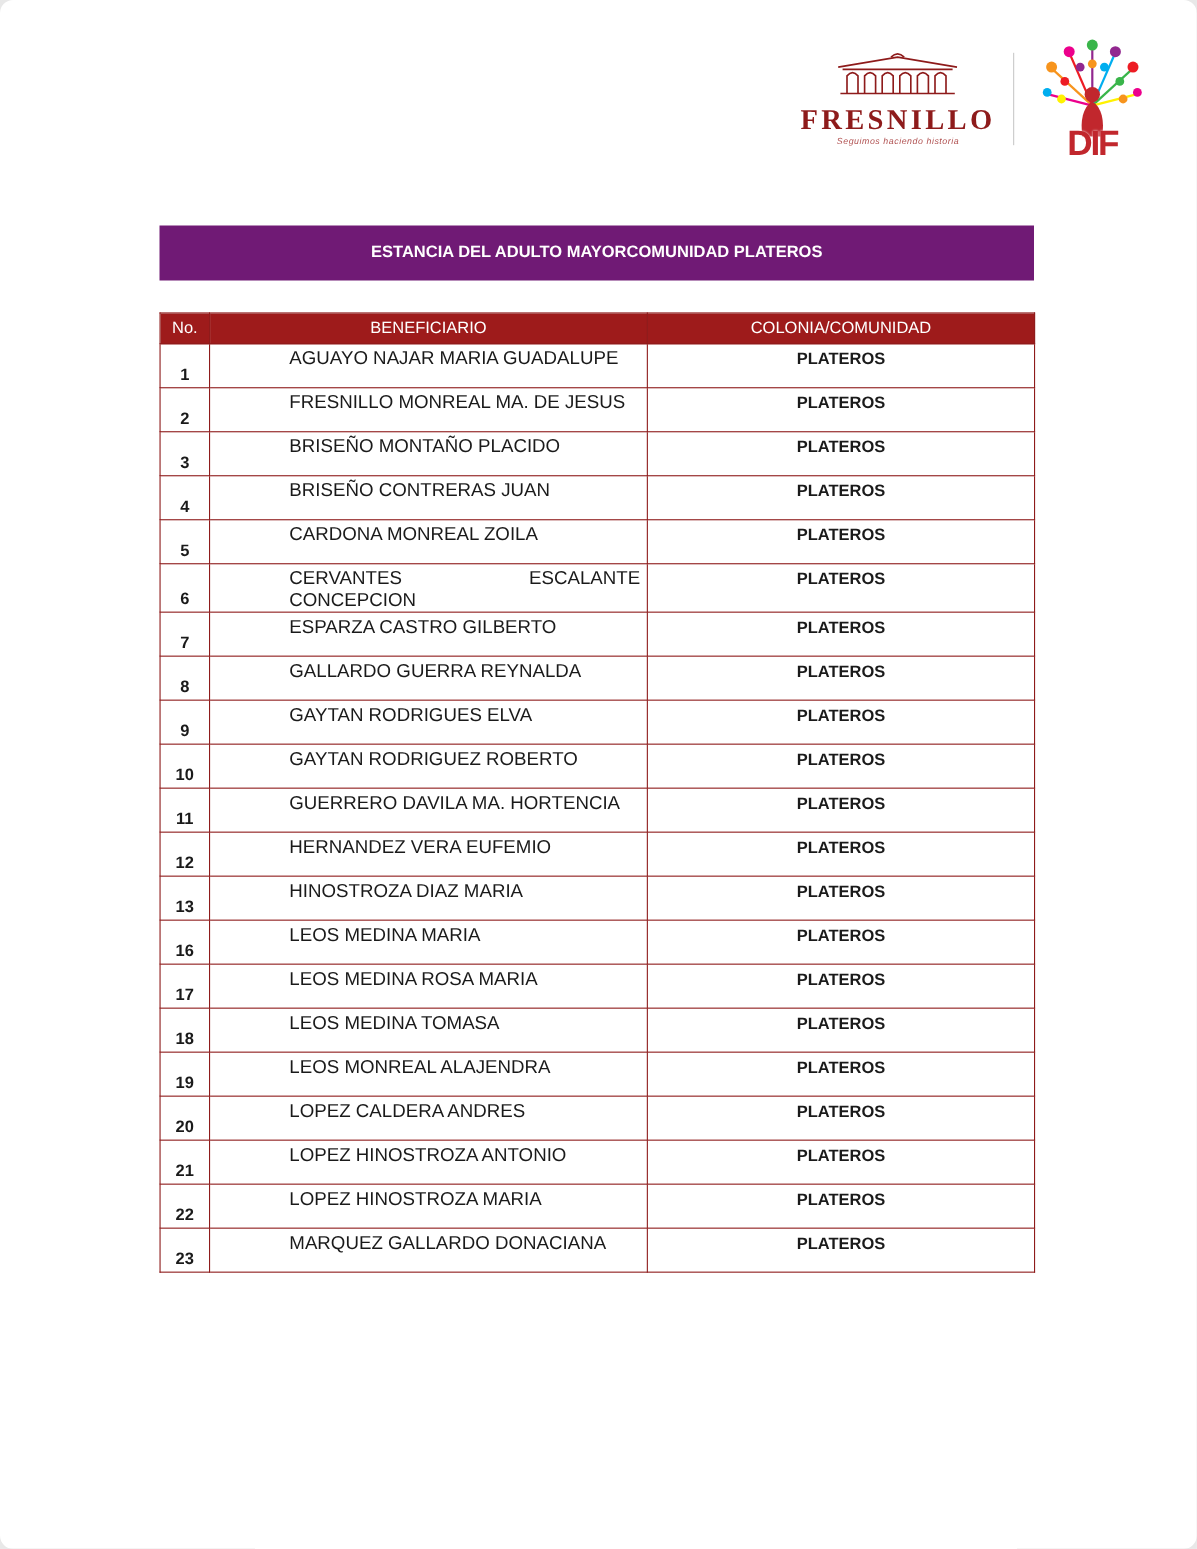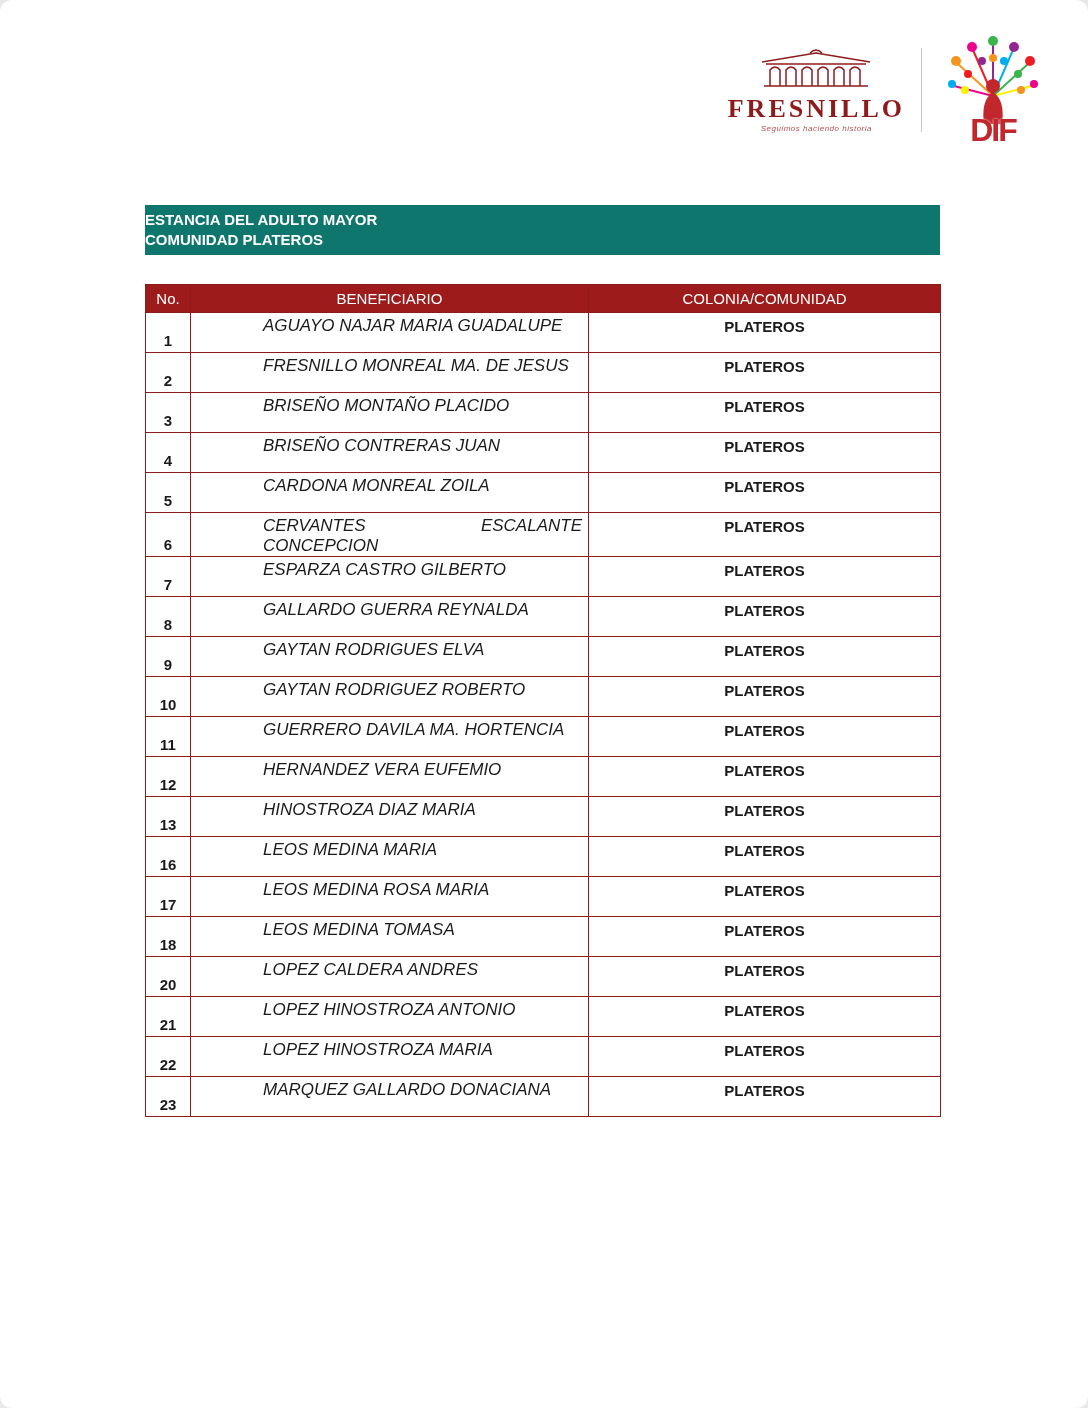--- a/index.html
+++ b/index.html
@@ -37,22 +37,22 @@
   .dif .dif-text{
     position:absolute;bottom:0;left:50%;transform:translateX(-50%);
     font-size:32px;font-weight:bold;color:#c1272d;
     font-family:"Liberation Sans", sans-serif;
     letter-spacing:-2px;line-height:1;
     text-shadow:0 0 2px #ffffff;
   }
   
   .title-bar{
     position:absolute;left:145px;top:205px;width:795px;height:50px;
-    background:#0f766e;color:#ffffff;
-    display:flex;flex-direction:column;justify-content:center;
+    background:#701a75;color:#ffffff;
+    display:flex;flex-direction:row;justify-content:center;align-items:center;
     font-weight:bold;font-size:15px;line-height:20px;
     box-sizing:border-box;
   }
   
   table.beneficiaries{
     position:absolute;left:145px;top:284px;width:795px;
     border-collapse:collapse;table-layout:fixed;
   }
   table.beneficiaries col.c-no{width:45px;}
   table.beneficiaries col.c-name{width:398px;}
@@ -72,21 +72,20 @@
   }
   td.cell-no{
     vertical-align:bottom;text-align:center;
     font-weight:bold;font-size:15px;
     padding:0 0 3px 0;
   }
   td.cell-name{
     vertical-align:top;text-align:justify;
     font-size:17px;line-height:20px;
     padding:3px 6px 0 72px;
-    font-style:italic;
   }
   td.cell-com{
     vertical-align:top;text-align:center;
     font-weight:bold;font-size:15px;
     padding:5px 2px 0 2px;
   }
 </style>
 </head>
 <body>
 
@@ -256,20 +255,25 @@
           <td class="cell-no">17</td>
           <td class="cell-name">LEOS MEDINA ROSA MARIA</td>
           <td class="cell-com">PLATEROS</td>
         </tr>
         <tr>
           <td class="cell-no">18</td>
           <td class="cell-name">LEOS MEDINA TOMASA</td>
           <td class="cell-com">PLATEROS</td>
         </tr>
         <tr>
+          <td class="cell-no">19</td>
+          <td class="cell-name">LEOS MONREAL ALAJENDRA</td>
+          <td class="cell-com">PLATEROS</td>
+        </tr>
+        <tr>
           <td class="cell-no">20</td>
           <td class="cell-name">LOPEZ CALDERA ANDRES</td>
           <td class="cell-com">PLATEROS</td>
         </tr>
         <tr>
           <td class="cell-no">21</td>
           <td class="cell-name">LOPEZ HINOSTROZA ANTONIO</td>
           <td class="cell-com">PLATEROS</td>
         </tr>
         <tr>

